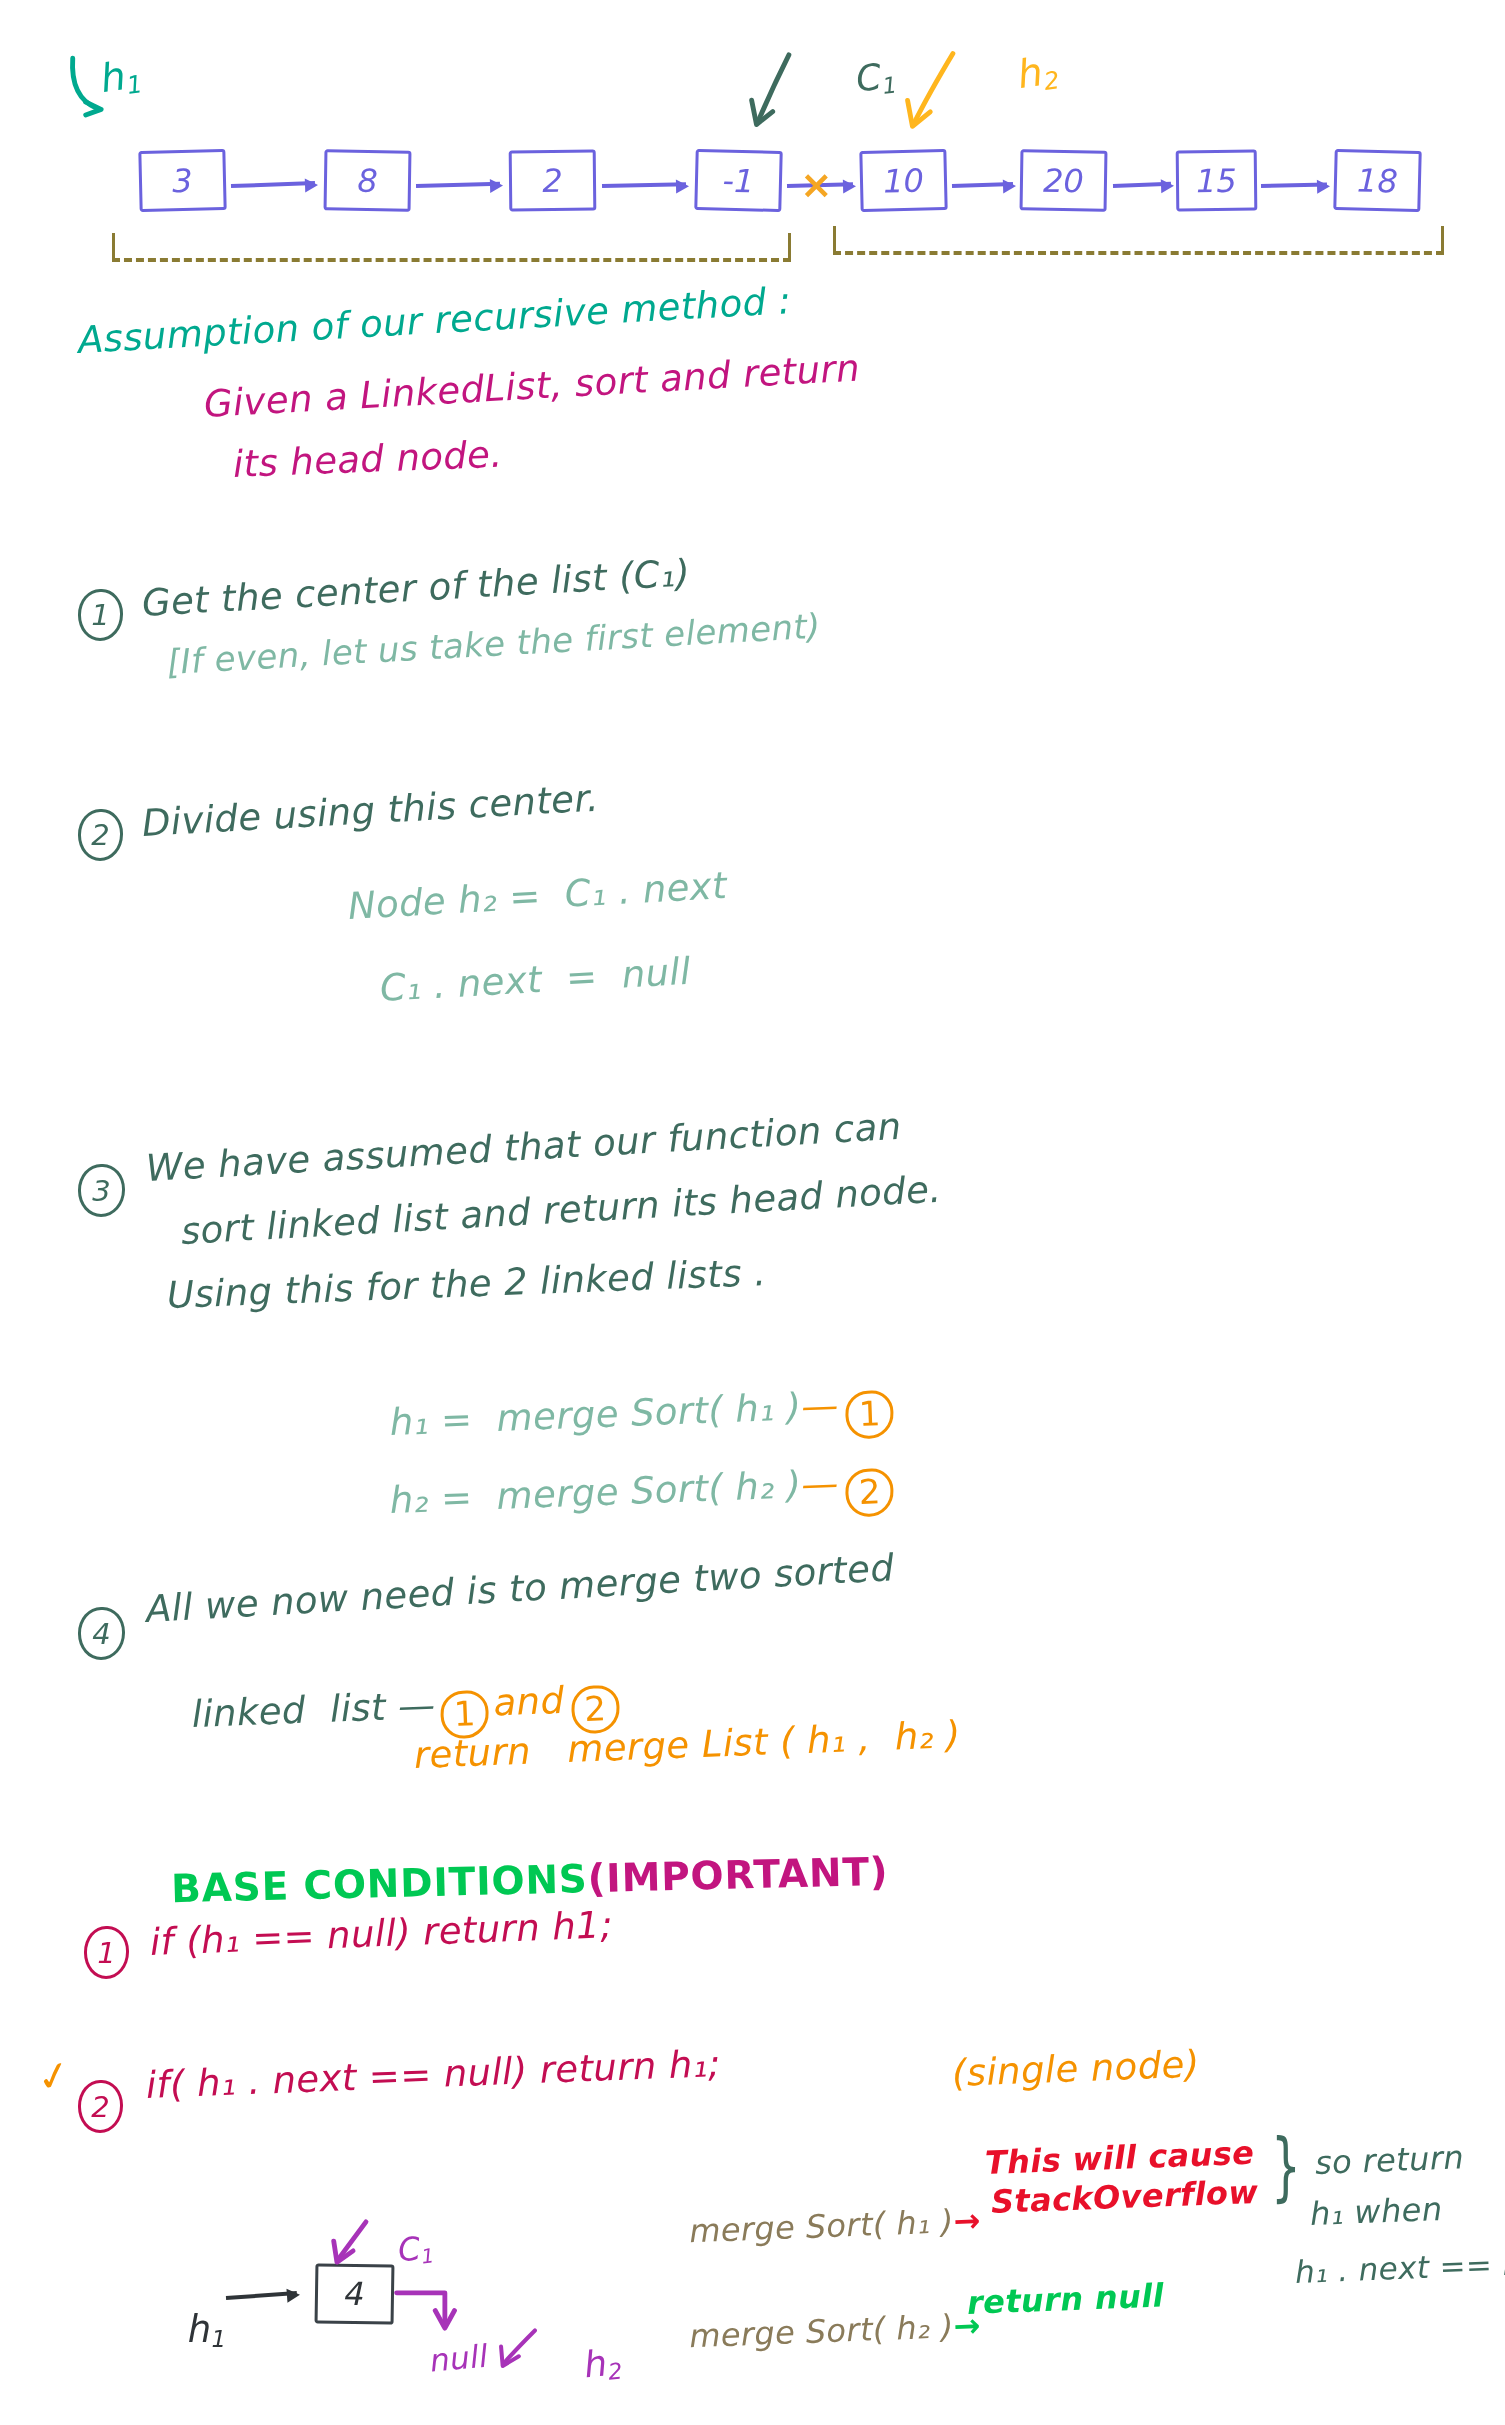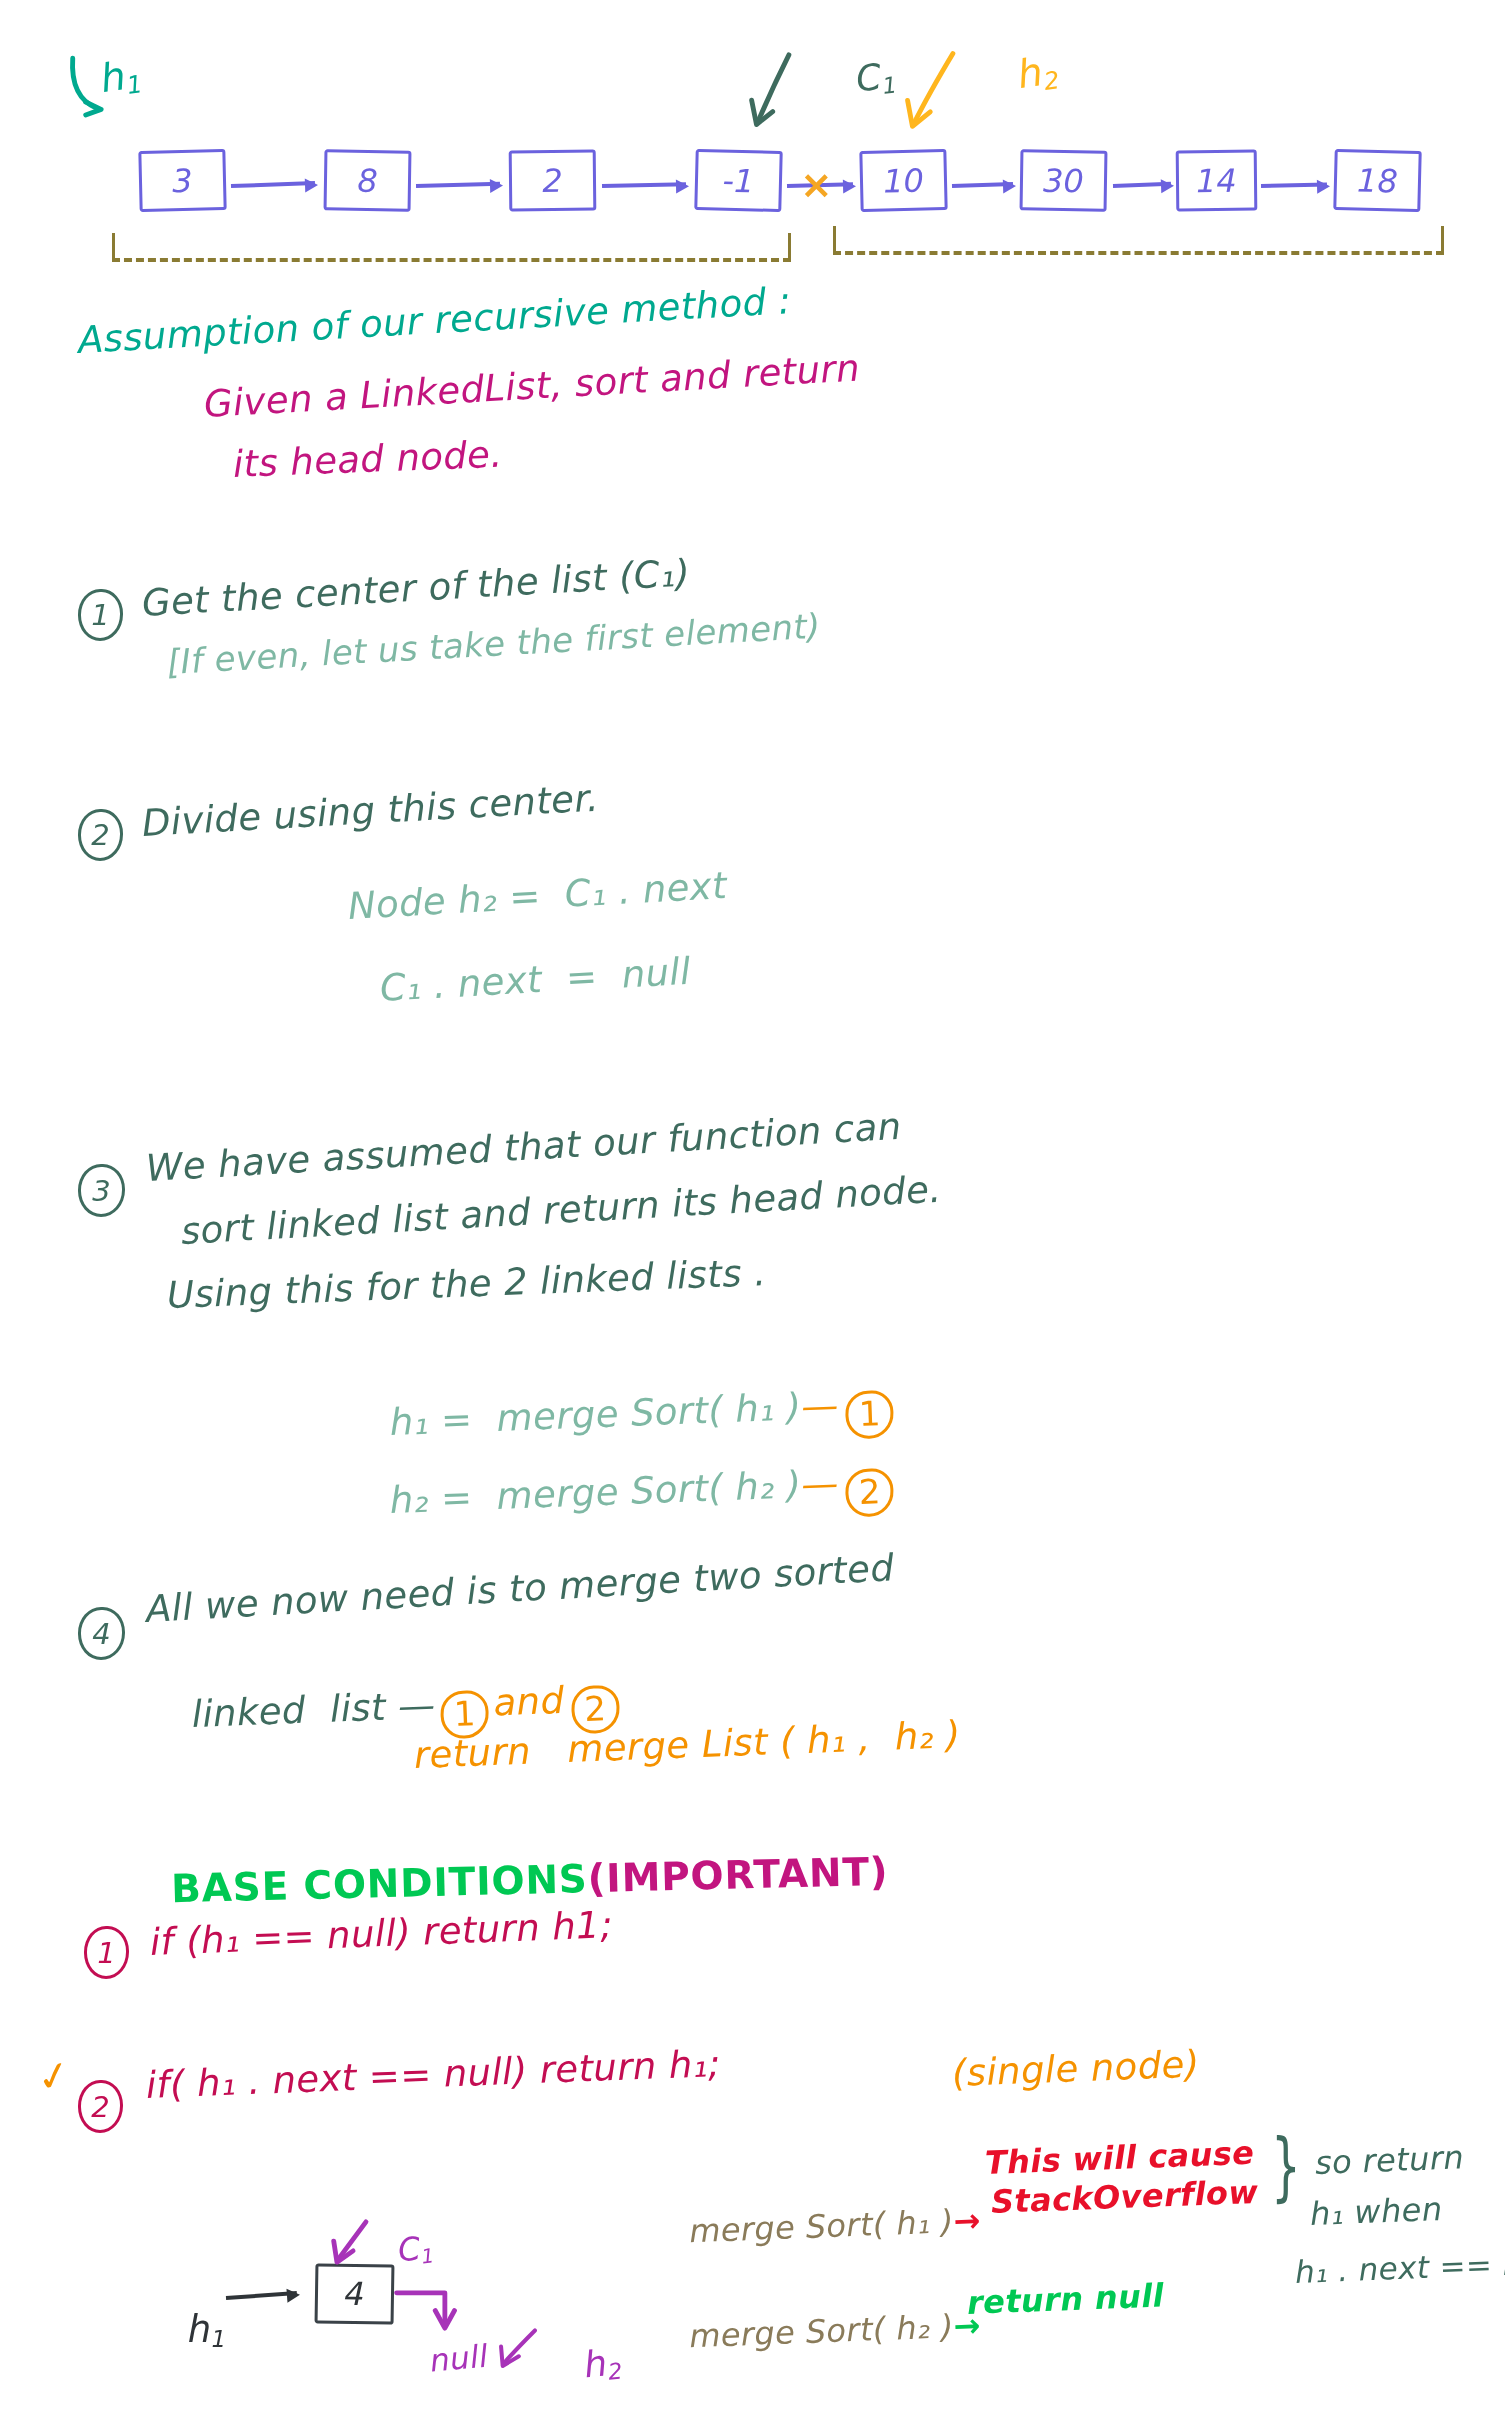--- a/index.html
+++ b/index.html
@@ -158,24 +158,24 @@
   <div class="node tilt-c" data-name="list-node-2" style="left:509px; top:150px; width:87px; height:61px;">
     <span data-name="list-node-value">2</span>
   </div>
   <div class="node tilt-d" data-name="list-node-3" style="left:695px; top:150px; width:87px; height:61px;">
     <span data-name="list-node-value">-1</span>
   </div>
   <div class="node tilt-a" data-name="list-node-4" style="left:860px; top:150px; width:87px; height:61px;">
     <span data-name="list-node-value">10</span>
   </div>
   <div class="node tilt-b" data-name="list-node-5" style="left:1020px; top:150px; width:87px; height:61px;">
-    <span data-name="list-node-value">30</span>
+    <span data-name="list-node-value">20</span>
   </div>
   <div class="node tilt-c" data-name="list-node-6" style="left:1176px; top:150px; width:81px; height:61px;">
-    <span data-name="list-node-value">14</span>
+    <span data-name="list-node-value">15</span>
   </div>
   <div class="node tilt-d" data-name="list-node-7" style="left:1334px; top:150px; width:87px; height:61px;">
     <span data-name="list-node-value">18</span>
   </div>
 
   <div class="lnk" data-name="list-link-0-1" style="left:231px; top:184px; width:84px; transform:rotate(-2deg);"></div>
   <div class="lnk" data-name="list-link-1-2" style="left:416px; top:184px; width:84px; transform:rotate(-1.6deg);"></div>
   <div class="lnk" data-name="list-link-2-3" style="left:602px; top:184px; width:84px; transform:rotate(-1.2deg);"></div>
   <div class="lnk" data-name="list-link-3-4" style="left:787px; top:184px; width:66px; transform:rotate(-1.5deg);"></div>
   <div class="lnk" data-name="list-link-4-5" style="left:952px; top:184px; width:61px; transform:rotate(-1.8deg);"></div>

